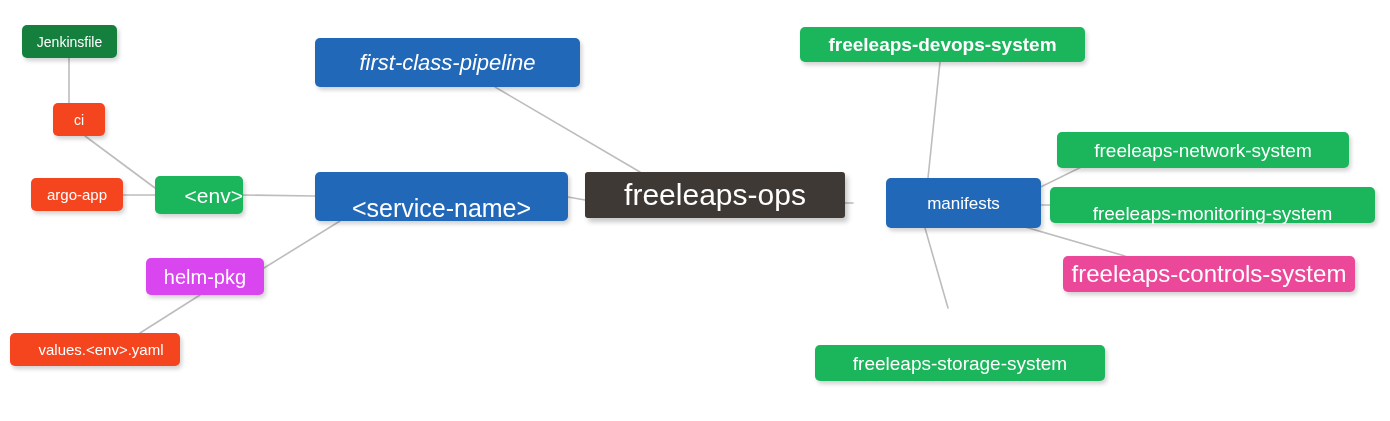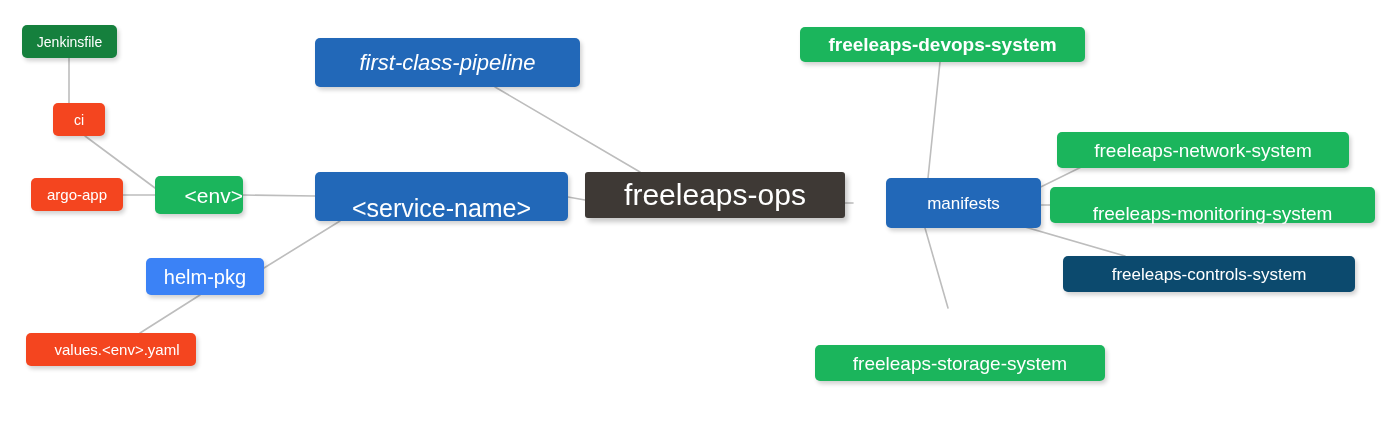--- a/index.html
+++ b/index.html
@@ -76,24 +76,24 @@
       </div>
       <div class="node" style="left: 53px; top: 103px; width: 52px; height: 33px; background: rgb(244, 69, 31); font-size: 14px;">
         <span class="node-label">ci</span>
       </div>
       <div class="node" style="left: 31px; top: 178px; width: 92px; height: 33px; background: rgb(244, 69, 31); font-size: 15px;">
         <span class="node-label">argo-app</span>
       </div>
       <div class="node" style="left: 155px; top: 176px; width: 88px; height: 38px; background: rgb(27, 181, 92); font-size: 21px; justify-content: flex-end;">
         <span class="node-label">&lt;env&gt;</span>
       </div>
-      <div class="node" style="left: 146px; top: 258px; width: 118px; height: 37px; background: #3b82f6; font-size: 20px;">
+      <div class="node" style="left: 146px; top: 258px; width: 118px; height: 37px; background: #d946ef; font-size: 20px;">
         <span class="node-label">helm-pkg</span>
       </div>
-      <div class="node" style="left: 26px; top: 333px; width: 170px; height: 33px; background: rgb(244, 69, 31); font-size: 15px; padding-left: 12px;">
+      <div class="node" style="left: 10px; top: 333px; width: 170px; height: 33px; background: rgb(244, 69, 31); font-size: 15px; padding-left: 12px;">
         <span class="node-label">values.&lt;env&gt;.yaml</span>
       </div>
       <div class="node" style="left: 315px; top: 38px; width: 265px; height: 49px; background: rgb(34, 104, 184); font-size: 22px; font-style: italic;">
         <span class="node-label">first-class-pipeline</span>
       </div>
       <div class="node" style="left: 315px; top: 172px; width: 253px; height: 49px; background: rgb(34, 104, 184); font-size: 25px; align-items: flex-end;">
         <span class="node-label">&lt;service-name&gt;</span>
       </div>
       <div class="node root" style="left: 585px; top: 172px; width: 260px; height: 46px; background: rgb(62, 57, 53); font-size: 30px;">
         <span class="node-label">freeleaps-ops</span>
@@ -103,20 +103,20 @@
       </div>
       <div class="node" style="left: 800px; top: 27px; width: 285px; height: 35px; background: rgb(27, 181, 92); font-size: 19px; font-weight: bold;">
         <span class="node-label">freeleaps-devops-system</span>
       </div>
       <div class="node" style="left: 1057px; top: 112px; width: 292px; height: 36px; background: rgb(27, 181, 92); font-size: 19px; margin-top: 20px;">
         <span class="node-label">freeleaps-network-system</span>
       </div>
       <div class="node" style="left: 1050px; top: 187px; width: 325px; height: 36px; background: rgb(27, 181, 92); font-size: 19px; align-items: flex-end;">
         <span class="node-label">freeleaps-monitoring-system</span>
       </div>
-      <div class="node" style="left: 1063px; top: 256px; width: 292px; height: 36px; background: #0c4a6e; font-size: 17px;">
+      <div class="node" style="left: 1063px; top: 256px; width: 292px; height: 36px; background: #ec4899; font-size: 24px;">
         <span class="node-label">freeleaps-controls-system</span>
       </div>
       <div class="node" style="left: 815px; top: 308px; width: 290px; height: 36px; background: rgb(27, 181, 92); font-size: 19px; margin-top: 37px;">
         <span class="node-label">freeleaps-storage-system</span>
       </div>
     </div>
 </div>
 
 </body></html>

